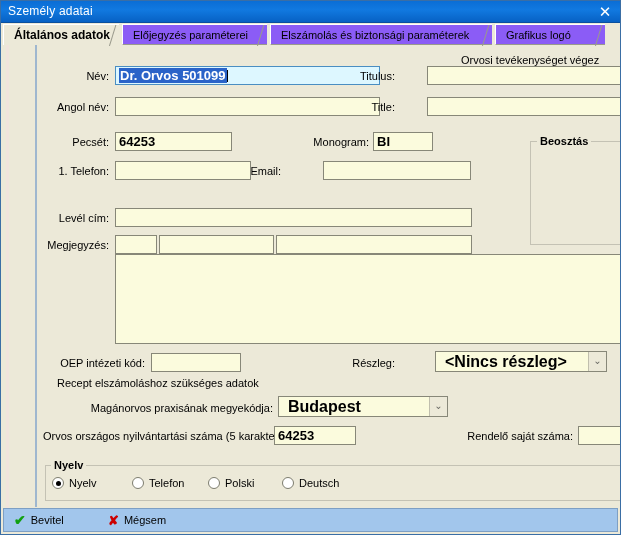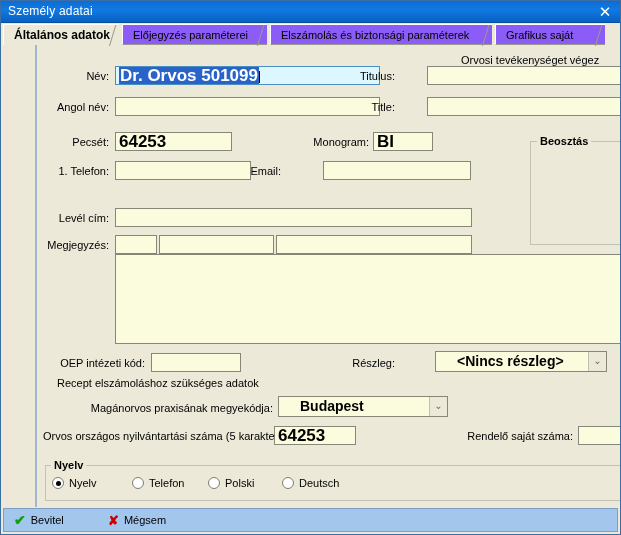--- a/index.html
+++ b/index.html
@@ -124,21 +124,21 @@
     line-height: 13px;
   }
   .lbl.right { text-align: right; }
 
   .field {
     position: absolute;
     background: #fbfbdd;
     border: 1px solid #878778;
     box-sizing: border-box;
     font-family: "Liberation Sans", sans-serif;
-    font-size: 17px;
+    font-size: 13px;
     color: #000;
     padding: 0 3px;
     line-height: 17px;
     height: 19px;
     overflow: hidden;
     white-space: nowrap;
   }
   .field.focus {
     background: #ddf7ff;
     border: 1px solid #4a8ec2;
@@ -205,23 +205,23 @@
   .combo {
     position: absolute;
     border: 1px solid #878778;
     background: #fbfbdd;
     box-sizing: border-box;
     height: 21px;
     cursor: pointer;
   }
   .combo .val {
     position: absolute;
-    left: 21px; top: 0;
+    left: 9px; top: 0;
     line-height: 19px;
-    font-size: 14px;
+    font-size: 16px;
     font-weight: bold;
     color: #000;
     white-space: nowrap;
   }
   .combo .btn {
     position: absolute;
     right: 0; top: 0;
     width: 18px; height: 19px;
     background: #ece9d8;
     border-left: 1px solid #c0bead;
@@ -339,21 +339,21 @@
     </div>
     <div class="tab inactive" style="left:122px; width:145px;">
       <span>Előjegyzés paraméterei</span>
       <span class="slant"></span>
     </div>
     <div class="tab inactive" style="left:270px; width:222px;">
       <span>Elszámolás és biztonsági paraméterek</span>
       <span class="slant"></span>
     </div>
     <div class="tab inactive" style="left:495px; width:110px;">
-      <span>Grafikus saját</span>
+      <span>Grafikus logó</span>
       <span class="slant"></span>
     </div>
   </div>
 
   <div class="leftstripe"></div>
 
   <div class="client">
 
     <div class="lbl" style="left:424px; top:9px;">Orvosi tevékenységet végez</div>
     <div class="chk" style="left:592px; top:6px;">

